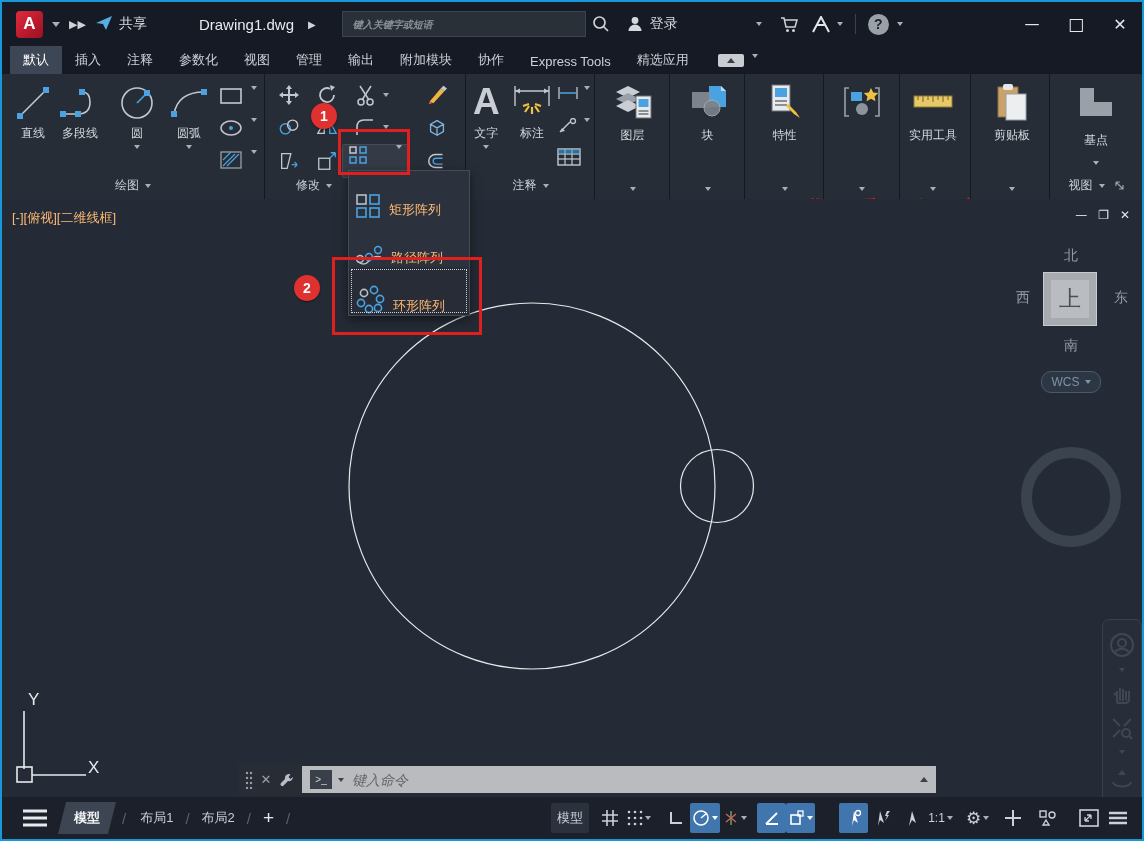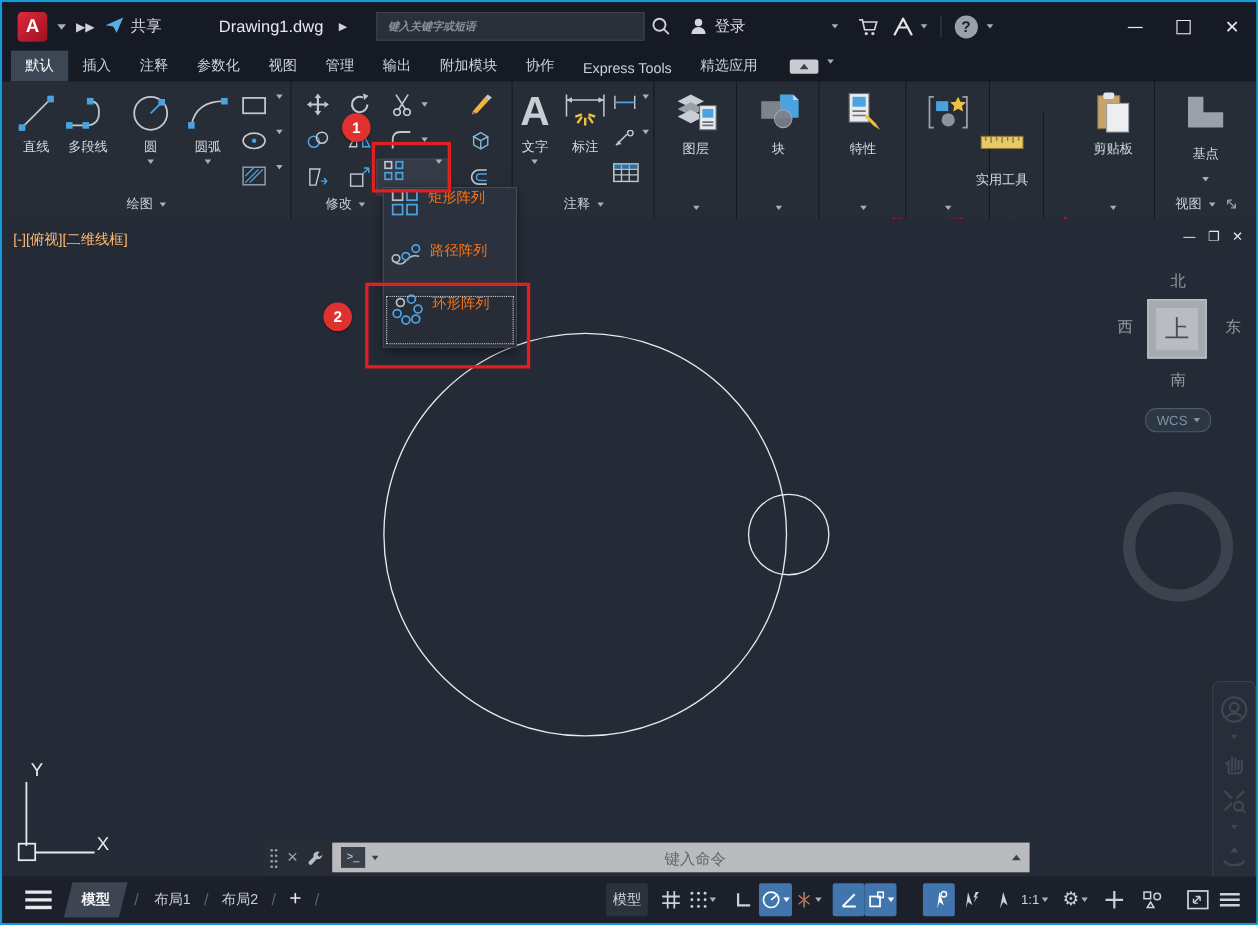--- a/index.html
+++ b/index.html
@@ -69,38 +69,38 @@
   .navbar{position:absolute;left:1100px;top:420px;width:38px;height:246px;border-radius:7px;
           border:1px solid #39404b;background:rgba(44,51,62,0.35);display:flex;flex-direction:column;
           align-items:center;padding-top:12px;gap:10px;color:#3f4753;}
   
   .cmddock{position:absolute;left:236px;top:565px;height:31px;display:flex;align-items:center;}
   .cmdhandle{width:64px;height:31px;background:#272c35;display:flex;align-items:center;
              justify-content:space-evenly;color:#9aa0a8;}
   .cmdfield{width:618px;height:27px;background:#b9bbbe;display:flex;align-items:center;
             padding:0 8px;gap:6px;}
   .cmdfield input{flex:1;background:transparent;border:0;outline:none;color:#55585e;
-            font-size:14px;font-family:inherit;text-align:center;}
+            font-style:italic;font-size:14px;font-family:inherit;}
   .cmdfield input::placeholder{color:#63666c;}
   .chip{width:22px;height:19px;background:#3a4049;color:#cfd3d8;font-size:10px;
         display:flex;align-items:center;justify-content:center;}
   
   .statusbar{position:absolute;left:0;top:795px;width:100%;height:42px;background:#1b202a;
              display:flex;align-items:center;color:#ccd1d8;}
   .ltab{font-size:13px;color:#c9cdd3;padding:7px 12px;}
   .ltab.active{background:#3d4553;color:#f2f4f6;transform:skewX(-14deg);}
   .ltab.active span{display:inline-block;transform:skewX(14deg);font-weight:bold;}
   .lsep{color:#596170;font-size:15px;}
   .si{height:30px;min-width:25px;display:flex;align-items:center;justify-content:center;
       gap:2px;border-radius:2px;color:#ccd1d8;padding:0 2px;}
   .si.on{background:#4076ad;color:#fff;}
   
   .ddmenu{position:absolute;left:346px;top:168px;width:120px;background:#2c323d;
           border:1px solid #454b56;box-shadow:0 4px 10px rgba(0,0,0,0.5);z-index:50;}
-  .dditem{display:flex;align-items:flex-start;gap:8px;height:48px;padding:0 6px;color:#f97316;font-size:13px;}
+  .dditem{display:flex;align-items:flex-end;gap:8px;height:48px;padding:0 6px;color:#fdba74;font-size:13px;}
   .dditem.sel{background:#272c36;outline:1px dotted #cfd4da;outline-offset:-3px;}
   
   .redbox{position:absolute;border:3px solid #e01f1f;z-index:60;}
   .badge{position:absolute;width:26px;height:26px;border-radius:50%;background:#e03131;
          color:#fff;font-size:14px;font-weight:bold;display:flex;align-items:center;
          justify-content:center;z-index:61;box-shadow:0 1px 2px rgba(0,0,0,.5);}
   svg{display:block;}
 </style>
 </head>
 <body>
@@ -421,21 +421,21 @@
           <path d="M8 6 h-4 v28 h4" fill="none" stroke="#9aa0a8" stroke-width="1.6"></path>
           <path d="M34 6 h4 v28 h-4" fill="none" stroke="#9aa0a8" stroke-width="1.6"></path>
           <rect x="10" y="10" width="11" height="9" fill="#4aa3e0"></rect>
           <circle cx="21" cy="27" r="6" fill="#8d939b"></circle>
           <path d="M30 6 l2.2 4.5 5 .5 -3.7 3.4 1 4.9 -4.5 -2.5 -4.5 2.5 1 -4.9 -3.7 -3.4 5 -.5 Z" fill="#f0c040"></path>
         </svg>
       </div>
       <span class="car sm pcaret"></span>
     </div>
 
-    <div class="panel" style="left:872px;width:75px;margin-top:28px;">
+    <div class="panel" style="left:894px;width:75px;">
       <div class="one-btn">
         <svg width="46" height="40" viewBox="0 0 46 40">
           <rect x="4" y="14" width="38" height="11" fill="#e8c96a" stroke="#8f7a33"></rect>
           <path d="M8 14 v4 M13 14 v6 M18 14 v4 M23 14 v6 M28 14 v4 M33 14 v6 M38 14 v4" stroke="#8f7a33" stroke-width="1.3"></path>
         </svg>
         <span>实用工具</span>
       </div>
       <span class="car sm pcaret"></span>
     </div>
 

